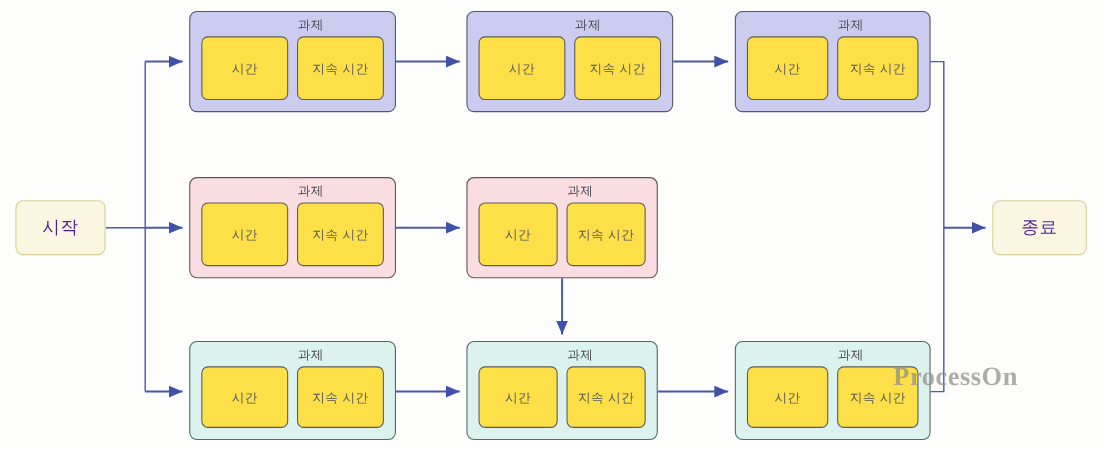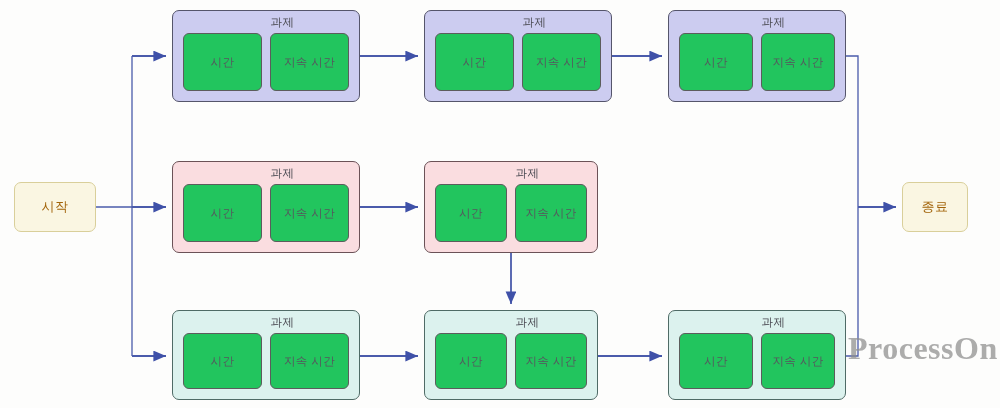--- a/index.html
+++ b/index.html
@@ -27,22 +27,22 @@
   
   .terminal {
     position: absolute;
     box-sizing: border-box;
     background: #faf6e2;
     border: 1.3px solid #d9cf9a;
     border-radius: 7px;
     display: flex;
     align-items: center;
     justify-content: center;
-    color: #a16207;
-    font-size: 13px;
+    color: #4c1d95;
+    font-size: 16px;
     letter-spacing: .5px;
     z-index: 3;
   }
 
   
   .task {
     position: absolute;
     box-sizing: border-box;
     border-radius: 7px;
     border: 1.3px solid #5a5a66;
@@ -68,38 +68,38 @@
     left: 10px;
     right: 10px;
     top: 22px;
     bottom: 10px;
     display: flex;
     gap: 8px;
   }
   .slot {
     flex: 1 1 0;
     box-sizing: border-box;
-    background: #22c55e;
+    background: #fde047;
     border: 1.2px solid #5c5c5c;
     border-radius: 6px;
     display: flex;
     align-items: center;
     justify-content: center;
     font-size: 11.5px;
     color: #56565e;
     letter-spacing: .4px;
   }
 
   
   #watermark {
     position: absolute;
-    left: 848px;
+    left: 812px;
     top: 330px;
     font-family: "Liberation Serif", "DejaVu Serif", serif;
-    font-size: 32px;
+    font-size: 24px;
     font-weight: bold;
     color: #8d8d8d;
     opacity: .72;
     letter-spacing: .5px;
     white-space: nowrap;
     z-index: 6;
     pointer-events: none;
   }
 </style>
 </head>
@@ -128,21 +128,21 @@
         <path d="M 846 56 L 858 56 L 858 207" fill="none" stroke="#4a5bab" stroke-width="1.3"></path>
         <path d="M 846 356 L 858 356 L 858 207" fill="none" stroke="#4a5bab" stroke-width="1.3"></path>
         <path d="M 858 207 L 896 207" fill="none" stroke="#4a5bab" stroke-width="1.8" marker-end="url(#arrowhead)"></path>
       </g>
   </svg>
 
   <div id="nodes-layer">
       <div class="terminal" style="left: 14px; top: 182px; width: 82px; height: 50px;">
         <span>시작</span>
       </div>
-      <div class="terminal" style="left: 902px; top: 182px; width: 66px; height: 50px;">
+      <div class="terminal" style="left: 902px; top: 182px; width: 86px; height: 50px;">
         <span>종료</span>
       </div>
       <div class="task lav" style="left: 172px; top: 10px; width: 188px; height: 92px;">
         <div class="task-title">과제</div>
         <div class="slots">
           <div class="slot">시간</div>
           <div class="slot">지속 시간</div>
         </div>
       </div>
       <div class="task lav" style="left: 424px; top: 10px; width: 188px; height: 92px;">

